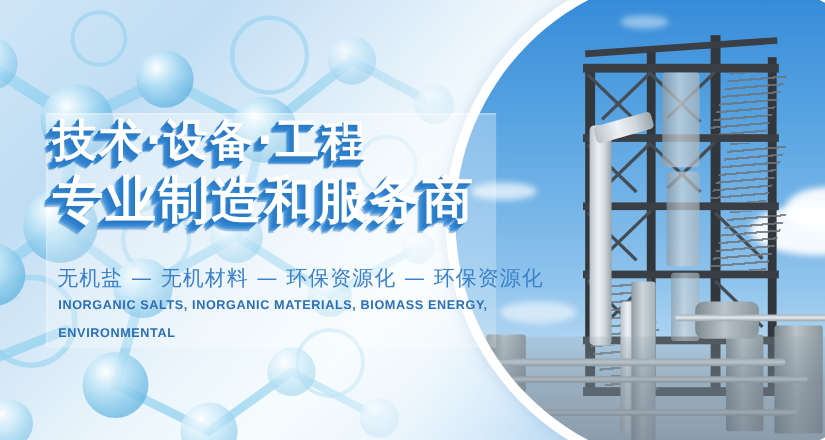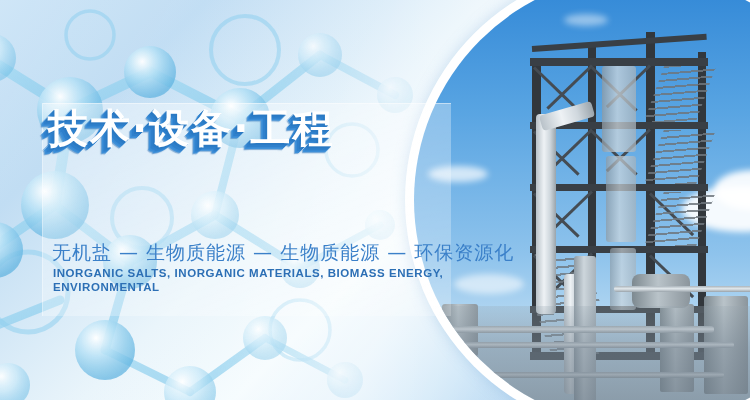--- a/index.html
+++ b/index.html
@@ -63,21 +63,21 @@
   
   .sub-cn{
     position:absolute;left:52px;top:240px;
     font-family:"DejaVu Sans","Liberation Sans",sans-serif;
     font-size:19px;color:#3b80c9;letter-spacing:1px;white-space:nowrap;
   }
   .sub-en{
     position:absolute;left:53px;top:266px;width:400px;
     font-family:"Liberation Sans","DejaVu Sans",sans-serif;
     font-size:11.5px;font-weight:bold;color:#2c6fb5;
-    letter-spacing:0.55px;line-height:14px;
+    letter-spacing:0.55px;line-height:25px;
   }
   
   .photo-ring{
     position:absolute;left:405px;top:-35px;width:470px;height:470px;
     border-radius:50%;
     background:#ffffff;
     box-shadow:0 0 14px rgba(120,170,215,0.35);
   }
   .photo{
     position:absolute;left:9px;top:9px;width:452px;height:452px;
@@ -247,20 +247,21 @@
       <div class="pipe" style="left:200px;top:312px;width:150px;height:6px;"></div>
 
       <div class="ground"></div>
     </div>
   </div>
 
   <div class="text-panel"></div>
 
   <div class="headline-wrap">
     <div class="headline h-line1">技术·设备·工程</div>
-  </div>
-
-  <div class="sub-cn">无机盐 — 生物质能源 — 生物质能源 — 环保资源化</div>
+    <div class="headline h-line2">专业制造和服务商</div>
+  </div>
+
+  <div class="sub-cn">无机盐 — 无机材料 — 环保资源化 — 环保资源化</div>
   <div class="sub-en">
     <div>INORGANIC SALTS, INORGANIC MATERIALS, BIOMASS ENERGY, ENVIRONMENTAL</div>
   </div>
 
 </div>
 
 </body></html>

